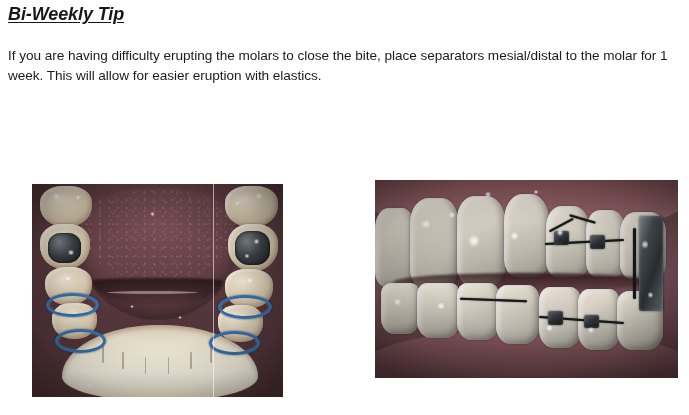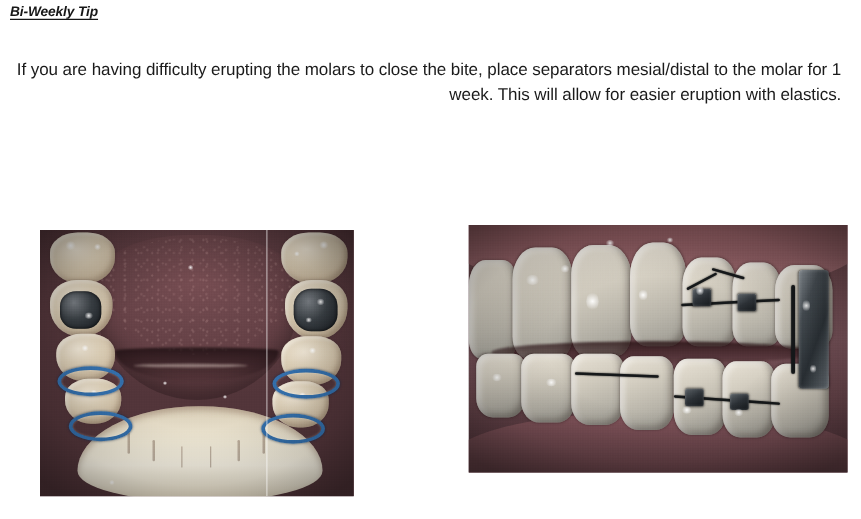--- a/index.html
+++ b/index.html
@@ -20,41 +20,41 @@
   .page {
     position: absolute;
     inset: 0;
   }
 
   
   .doc-heading {
     position: absolute;
     left: 8px;
     top: 4px;
-    font-size: 11px;
+    font-size: 18px;
     font-weight: bold;
     font-style: italic;
     text-decoration: underline;
     text-underline-offset: 2px;
     letter-spacing: -0.1px;
     color: #171717;
     white-space: nowrap;
   }
 
   
   .para {
     position: absolute;
     left: 8px;
     width: 665px;
     font-size: 13.6px;
     line-height: 20px;
     color: #1b1b1b;
     letter-spacing: -0.05px;
   }
-  .para-1 { top: 46px; text-align: right; }
+  .para-1 { top: 46px; }
   .para-2 { top: 110px; }
 
   
   .photo {
     position: absolute;
     overflow: hidden;
     background: #4a3338;
   }
   .photo-left {
     left: 32px;

